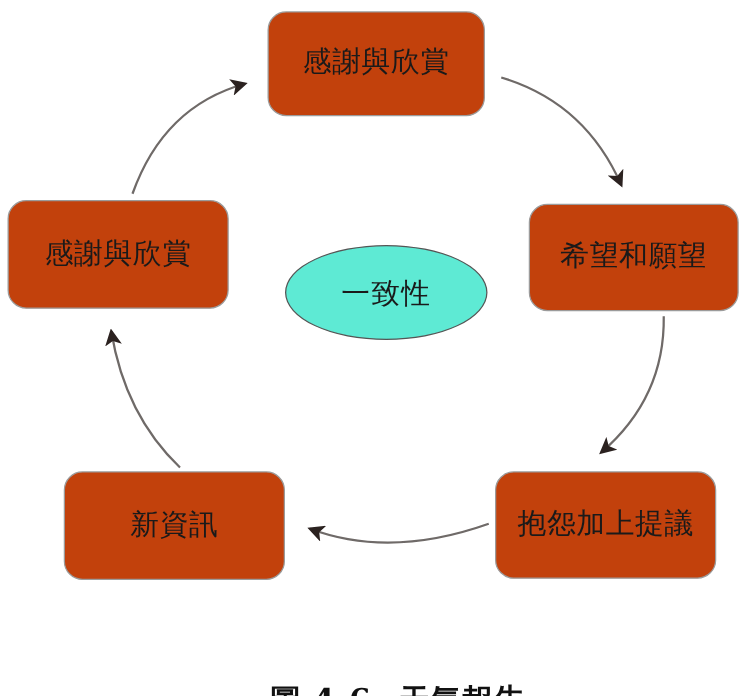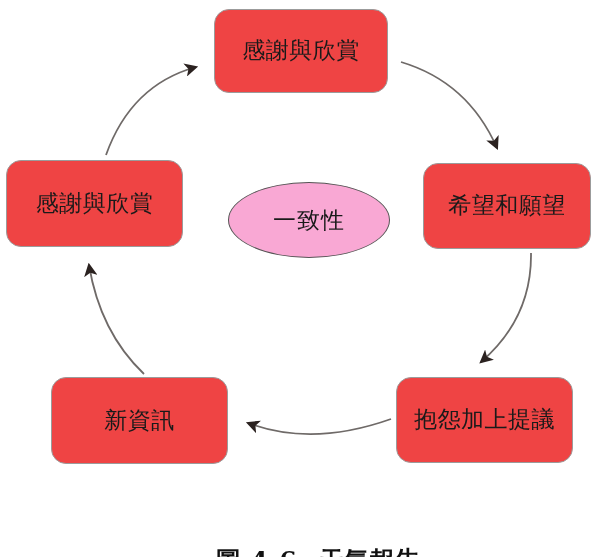--- a/index.html
+++ b/index.html
@@ -34,21 +34,21 @@
     height: 557px;
     z-index: 1;
     pointer-events: none;
   }
 
   
   .node-box {
     position: absolute;
     z-index: 2;
     box-sizing: border-box;
-    background: #ef4444;
+    background: #c2410c;
     border: 1.4px solid #9b9b9b;
     border-radius: 15px;
     display: flex;
     align-items: center;
     justify-content: center;
     text-align: center;
     line-height: 1.1;
     letter-spacing: 0.5px;
   }
 
@@ -65,24 +65,24 @@
   #node-complaint   { left: 396px; top: 377px; width: 177px; height: 86px; }
   #node-newinfo     { left: 51px;  top: 377px; width: 177px; height: 87px; }
   #node-hopes       { left: 6px;   top: 160px; width: 177px; height: 87px; }
 
   
   #node-congruence {
     position: absolute;
     z-index: 2;
     box-sizing: border-box;
     left: 228px;
-    top: 182px;
+    top: 196px;
     width: 162px;
     height: 76px;
-    background: #f9a8d4;
+    background: #5eead4;
     border: 1.3px solid #555555;
     border-radius: 50%;
     display: flex;
     align-items: center;
     justify-content: center;
   }
   #node-congruence .node-label {
     font-size: 23px;
     letter-spacing: 1px;
   }

